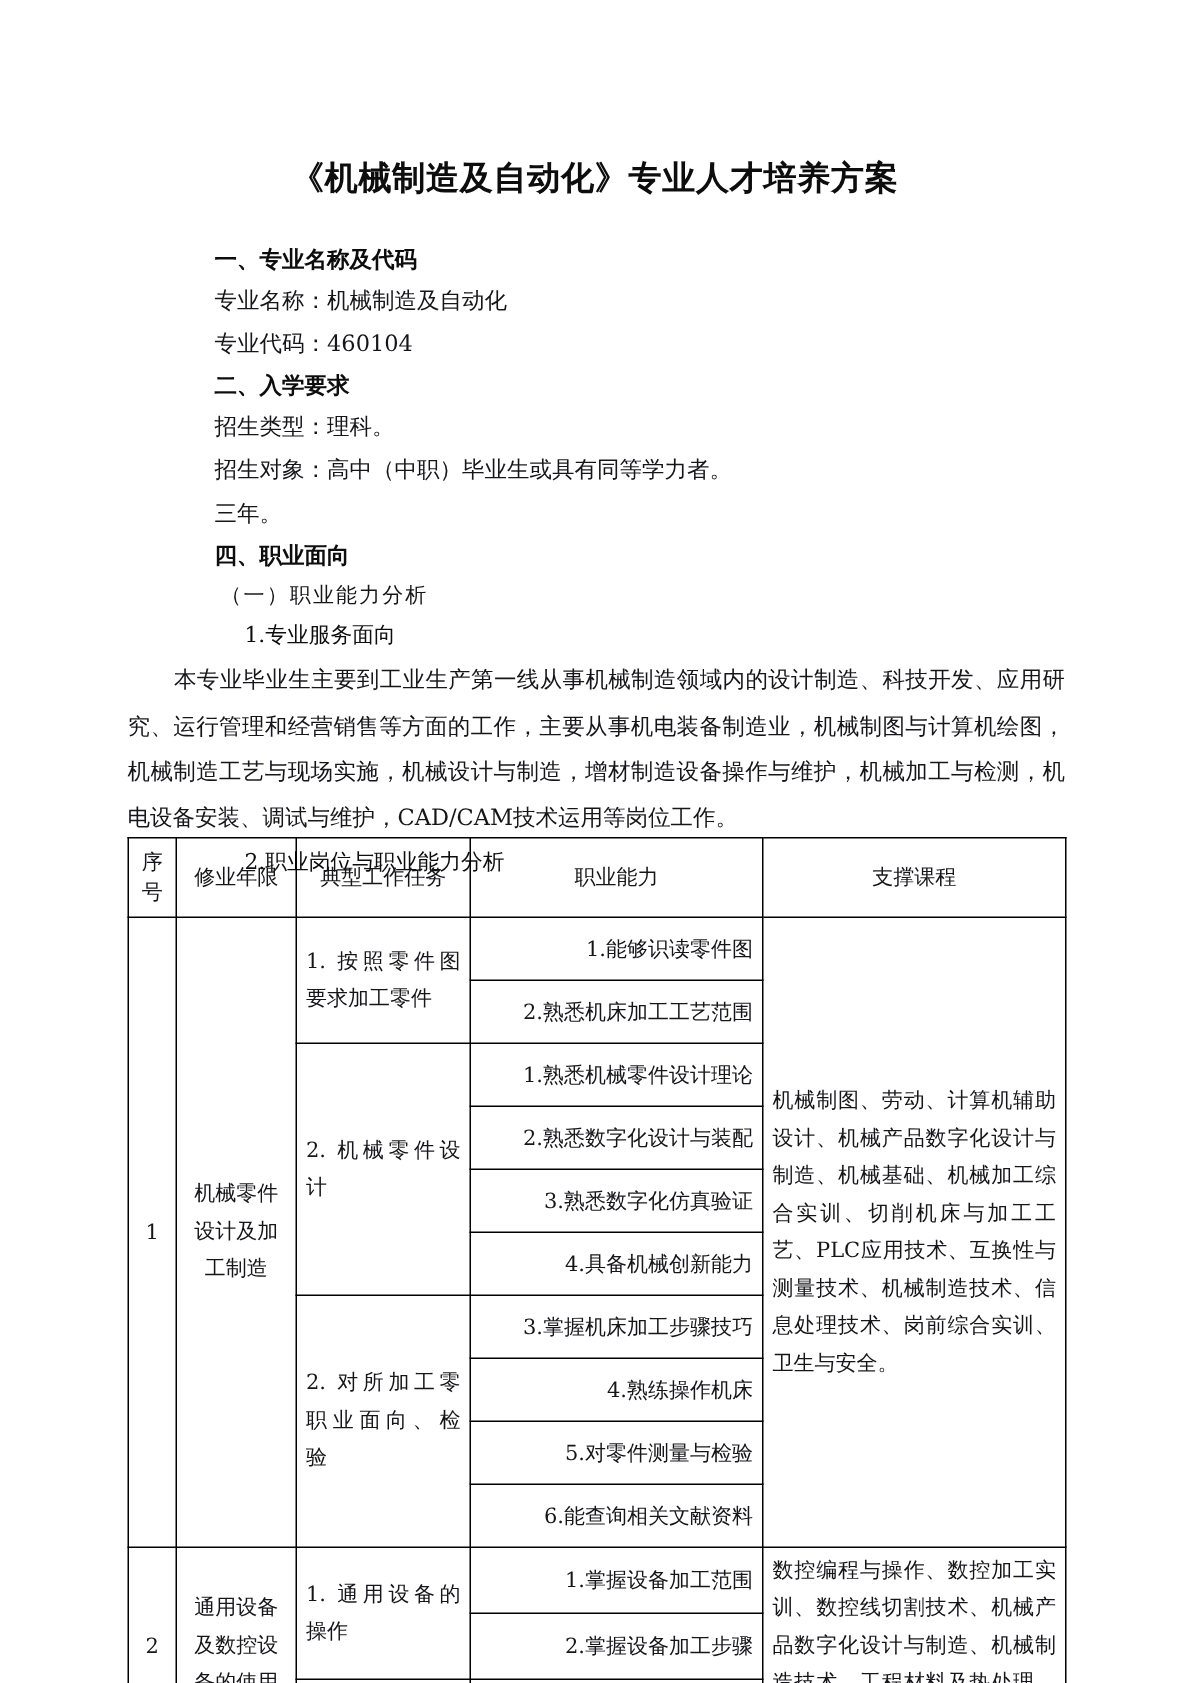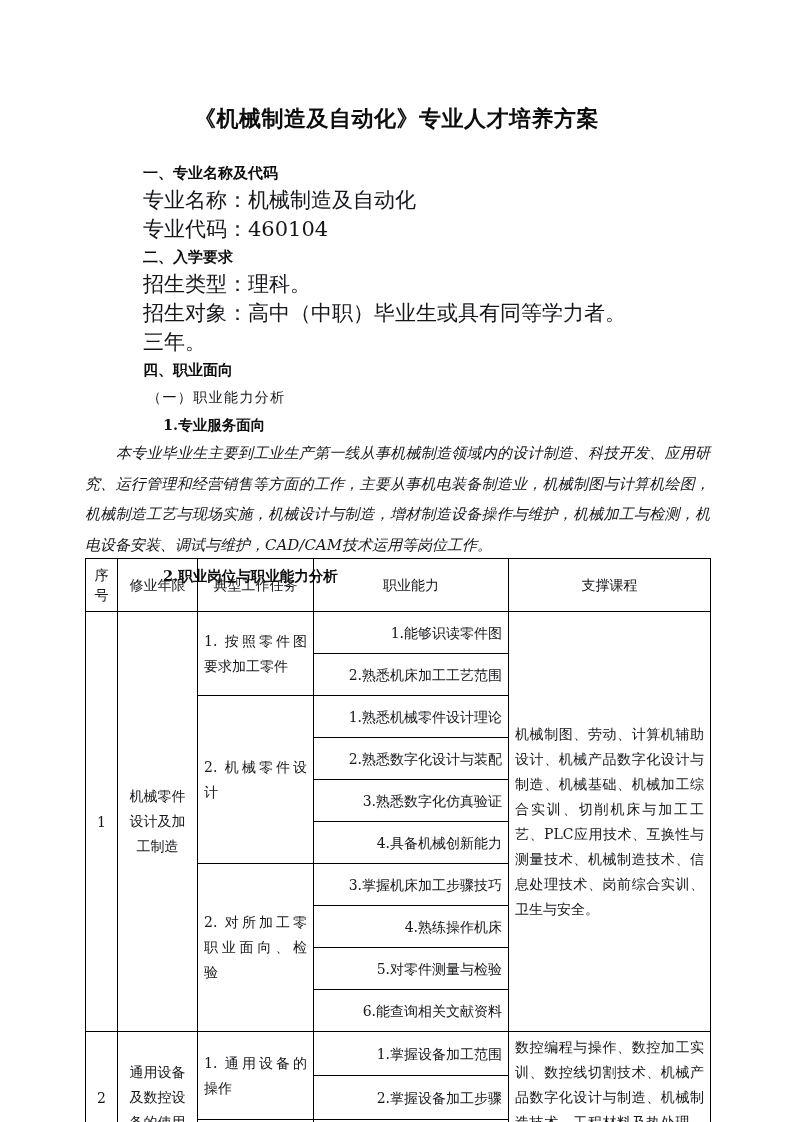--- a/index.html
+++ b/index.html
@@ -46,55 +46,54 @@
   .h-section {
     font-size: 15px;
     font-weight: bold;
     line-height: 26px;
     margin: 0;
     padding-left: 58px;
     color: #0d0d0d;
   }
 
   .line-plain {
-    font-size: 21px;
+    font-size: 15px;
     line-height: 29px;
     margin: 0;
     padding-left: 58px;
     color: #16161a;
   }
 
   .h-sub {
     font-size: 14px;
     line-height: 28px;
     margin: 0;
     padding-left: 62px;
     letter-spacing: 1.4px;
     color: #16161a;
   }
 
   .h-subsub {
     font-size: 14.5px;
-    font-weight: bold;
+    font-weight: normal;
     line-height: 27px;
     margin: 0;
     padding-left: 78px;
     color: #0d0d0d;
   }
 
   .para {
     font-size: 15px;
     line-height: 30.5px;
     margin: 0;
     padding: 0;
     text-indent: 31px;
     text-align: justify;
     text-justify: inter-ideograph;
     color: #16161a;
-    font-style: italic;
   }
 
   .h-subsub.tight {
     margin-top: 2px;
   }
 
   
   table.cap-table {
     position: absolute;
     left: 85px;

